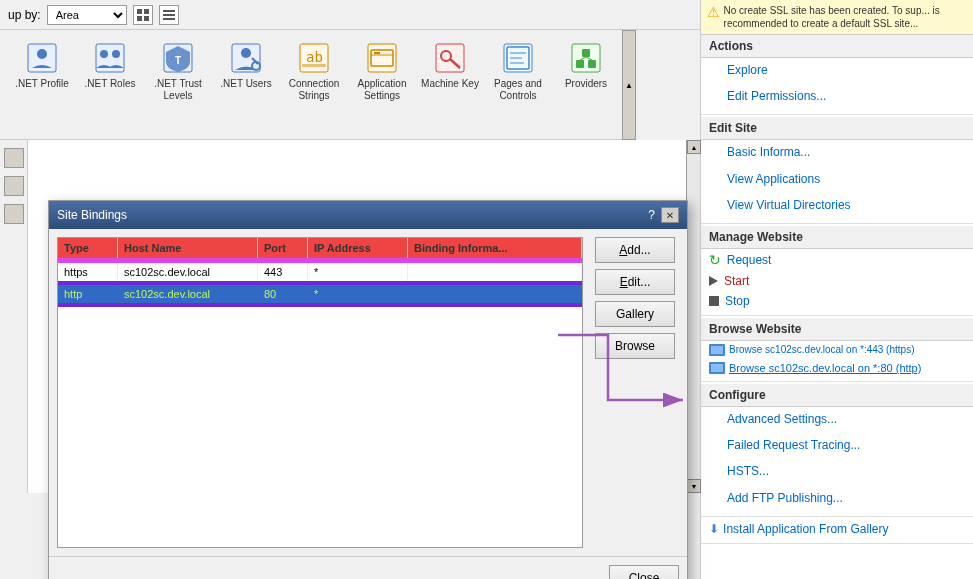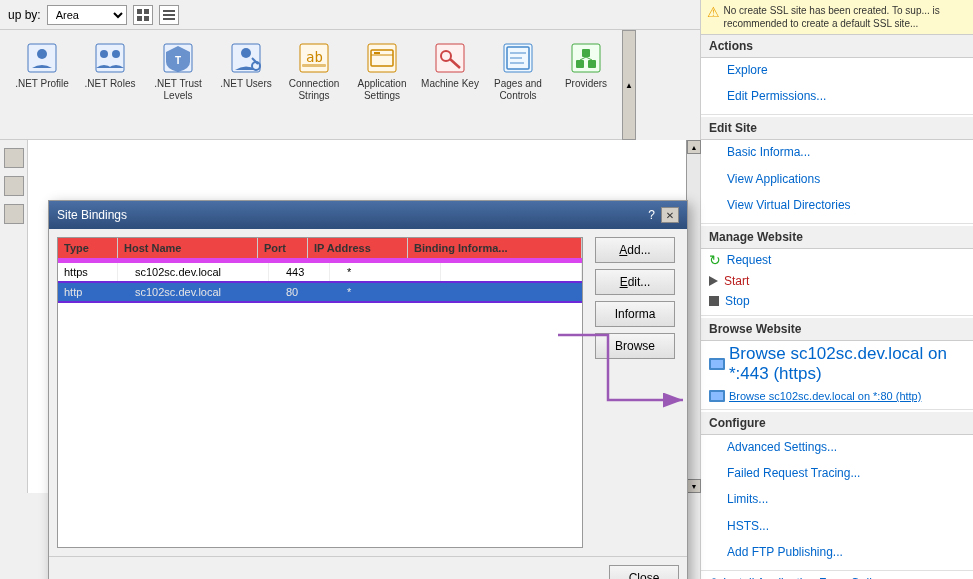--- a/index.html
+++ b/index.html
@@ -238,28 +238,27 @@
     }
 
     .bindings-table-body {
       flex: 1;
       overflow: auto;
     }
 
     .table-row {
       display: grid;
       grid-template-columns: 60px 140px 50px 100px 1fr;
-      border-bottom: 2px solid #6d28d9;
-      cursor: pointer;
-      gap: 11px;
+      border-bottom: 4px solid #6d28d9;
+      cursor: pointer;
     }
 
     .table-row.selected {
       background: #316ac5;
-      color: #e5e5e5;
+      color: #bef264;
     }
 
     .table-cell {
       padding: 3px 6px;
       font-size: 11px;
       border-right: 1px solid #eee;
       overflow: hidden;
       text-overflow: ellipsis;
       white-space: nowrap;
     }
@@ -575,21 +574,21 @@
           </div>
 
           <div class="dialog-actions">
             <button class="action-btn">
               <span><span class="underline">A</span>dd...</span>
             </button>
             <button class="action-btn">
               <span><span class="underline">E</span>dit...</span>
             </button>
             <button class="action-btn">
-              <span>Informa</span>
+              <span>Gallery</span>
             </button>
             <button class="action-btn">
               <span>Browse</span>
             </button>
           </div>
         </div>
 
         <div class="dialog-footer">
           <button class="close-btn">
             <span>Close</span>
@@ -653,33 +652,32 @@
       <div style="display:flex; align-items:center; padding: 3px 8px; gap:6px; cursor:pointer;">
         <span style="display:inline-block; width:10px; height:10px; background:#555;"></span>
         <span style="color:#0066cc; font-size:12px;">Stop</span>
       </div>
     </div>
 
     <div class="section-group">
       <div class="section-title">Browse Website</div>
       <div style="display:flex; align-items:center; padding: 3px 8px; gap:4px; cursor:pointer;">
         <span style="display:inline-block; width:16px; height:12px; border:2px solid #4488cc; background:#88bbff; border-radius:1px; flex-shrink:0;"></span>
-        <span style="color:#0066cc; font-size:17px;">Browse sc102sc.dev.local on *:443 (https)</span>
+        <span style="color:#0066cc; font-size:10px;">Browse sc102sc.dev.local on *:443 (https)</span>
       </div>
       <div style="display:flex; align-items:center; padding: 3px 8px; gap:4px; cursor:pointer;">
         <span style="display:inline-block; width:16px; height:12px; border:2px solid #4488cc; background:#88bbff; border-radius:1px; flex-shrink:0;"></span>
         <span style="color:#0066cc; font-size:11px; text-decoration:underline;">Browse sc102sc.dev.local on *:80 (http)</span>
       </div>
     </div>
 
     <div class="section-group">
       <div class="section-title">Configure</div>
       <a class="action-link">Advanced Settings...</a>
       <a class="action-link">Failed Request Tracing...</a>
-      <a class="action-link">Limits...</a>
       <a class="action-link">HSTS...</a>
       <a class="action-link">Add FTP Publishing...</a>
     </div>
 
     <div class="section-group">
       <div style="display:flex; align-items:center; padding: 3px 8px; gap:4px; cursor:pointer;">
         <span style="color:#4488cc; font-size:12px;">⬇</span>
         <span style="color:#0066cc; font-size:12px;">Install Application From Gallery</span>
       </div>
 

